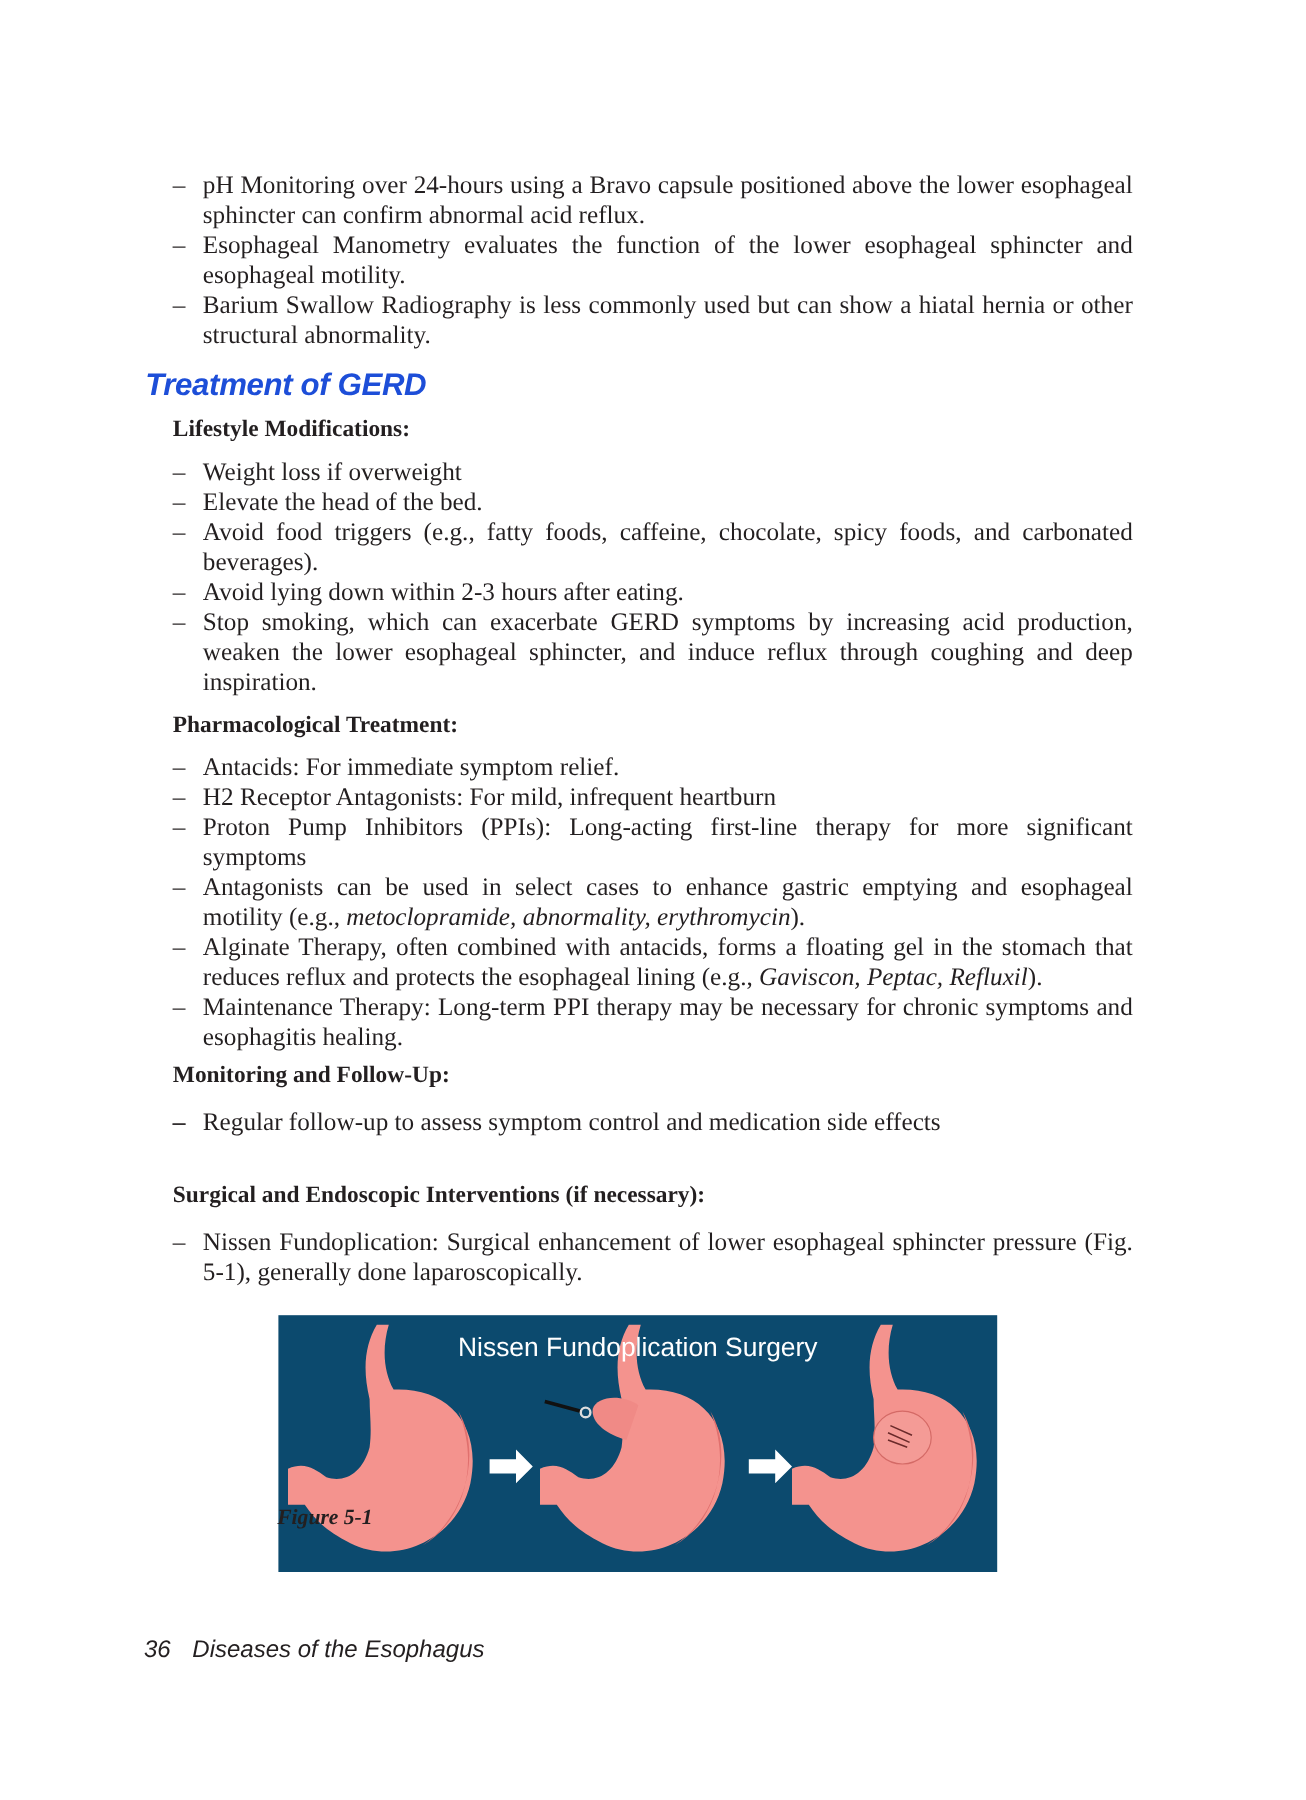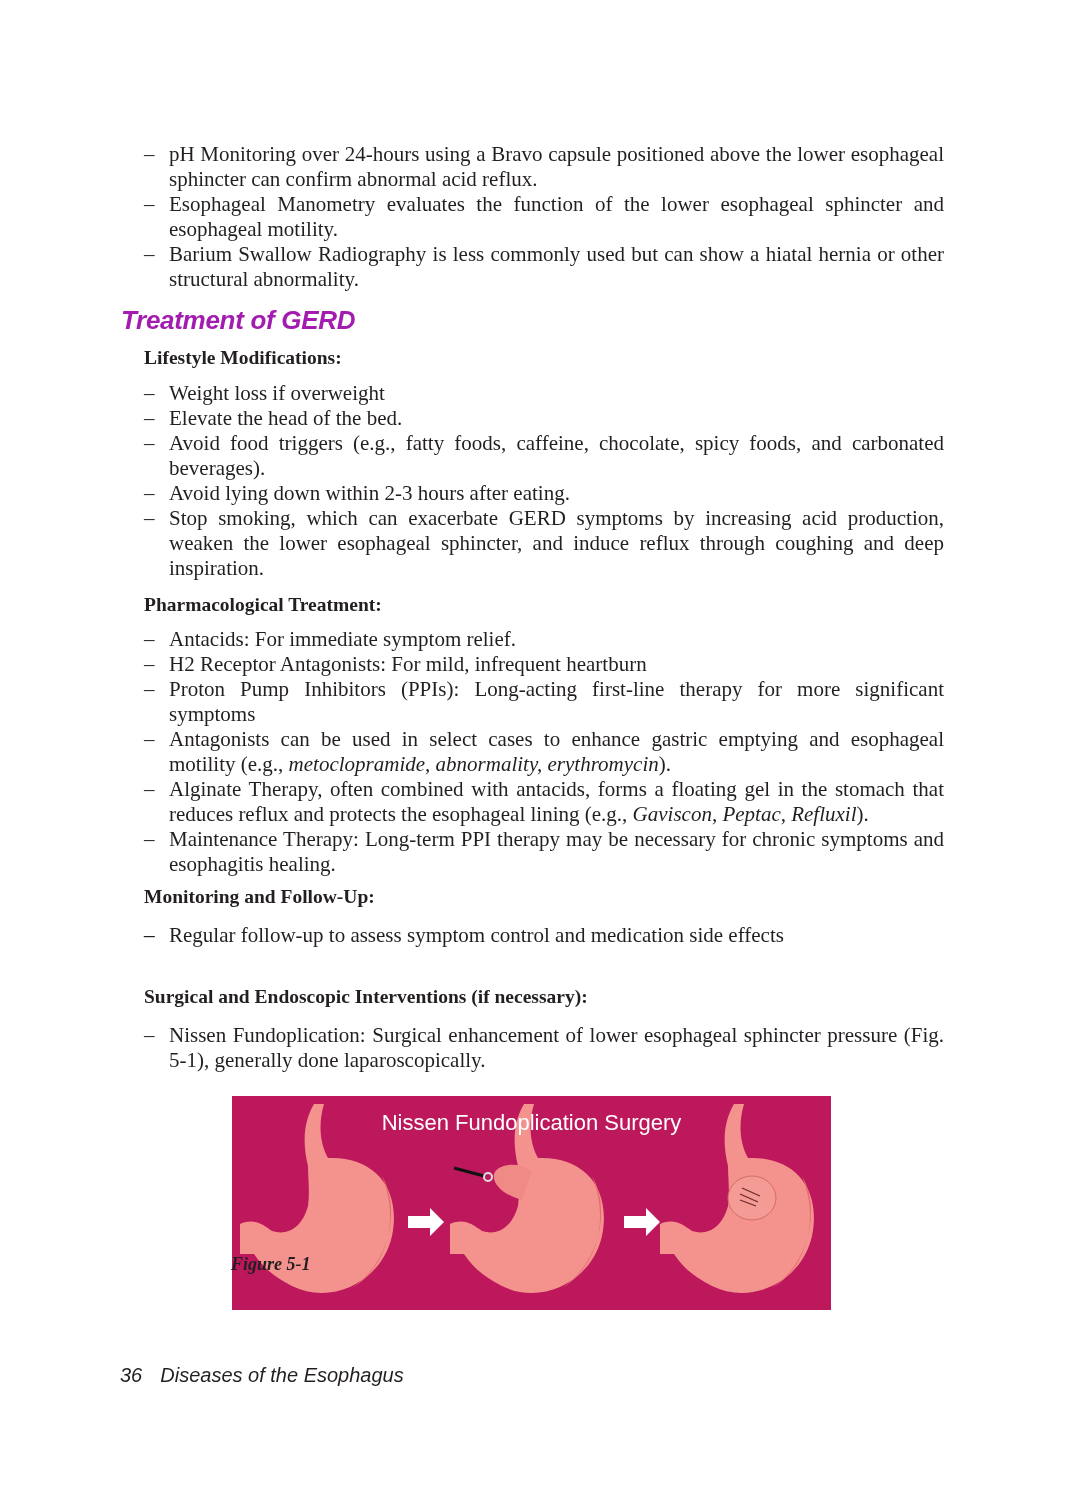--- a/index.html
+++ b/index.html
@@ -11,28 +11,28 @@
   .li { position: relative; padding-left: 25px; font-size: 21px; line-height: 25px;
         text-align: justify; }
   .li .dash { position: absolute; left: 0; top: 0; }
   .li b { font-weight: normal; }
   .li i { font-style: italic; }
 
   #top-list { position: absolute; left: 144px; top: 142px; width: 800px; }
 
   .section-title { position: absolute; left: 121px; top: 305px; margin: 0;
         font-family: "Liberation Sans", "DejaVu Sans", sans-serif; font-style: italic;
-        font-weight: bold; font-size: 26px; color: #a21caf; letter-spacing: -0.3px; }
+        font-weight: bold; font-size: 26px; color: #1d4ed8; letter-spacing: -0.3px; }
 
   .subhead { position: absolute; left: 144px; margin: 0; font-size: 19.5px; font-weight: bold; }
 
   .block { position: absolute; left: 144px; width: 800px; }
 
   .figure { position: absolute; left: 232px; top: 1096px; width: 599px; height: 214px;
-        background: #be185d; overflow: hidden; }
+        background: #0c4a6e; overflow: hidden; }
   .fig-title { position: absolute; left: 0; right: 0; top: 14px; text-align: center;
         font-family: "Liberation Sans", "DejaVu Sans", sans-serif; color: #ffffff; font-size: 22px; }
   .fig-svg { position: absolute; left: 0; top: 0; }
 
   .caption { position: absolute; left: 231px; top: 1254px; font-size: 18px; font-style: italic; font-weight: bold; }
 
   .footer { position: absolute; left: 120px; top: 1364px;
         font-family: "Liberation Sans", "DejaVu Sans", sans-serif; font-style: italic; font-size: 20px; }
   .footer .pnum { margin-right: 18px; }
 </style>

